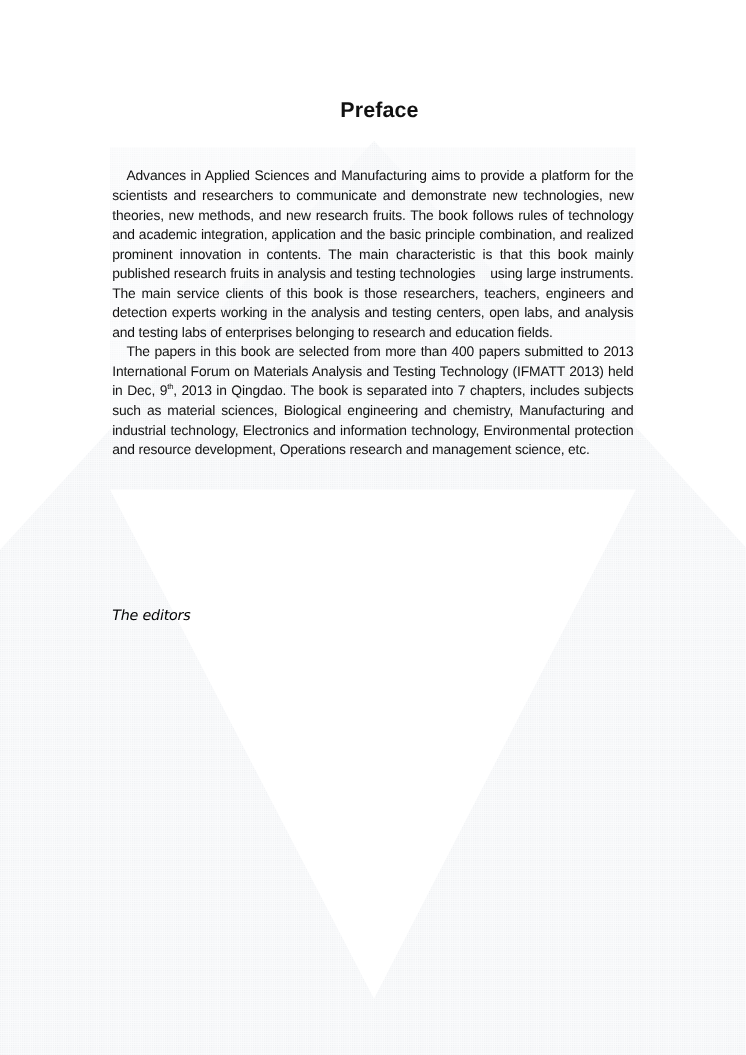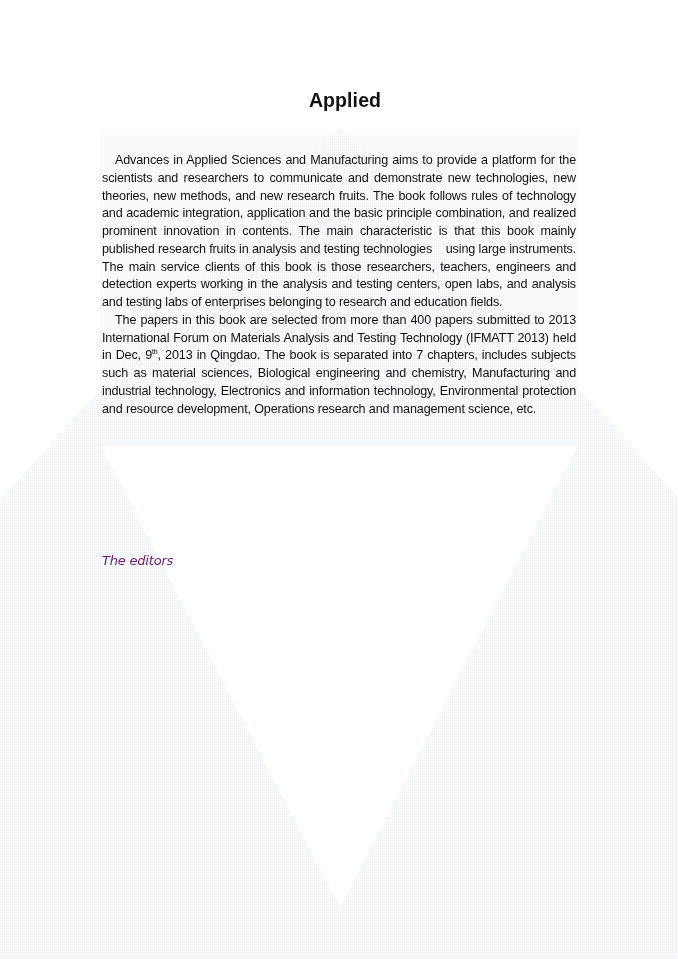--- a/index.html
+++ b/index.html
@@ -63,21 +63,21 @@
     }
     .signature {
       position: absolute;
       left: 102px;
       top: 552px;
       font-family: "DejaVu Sans", sans-serif;
       font-style: italic;
       font-size: 13px;
       line-height: 18px;
       letter-spacing: -0.2px;
-      color: #701a75;
+      color: #000000;
     }
   </style>
 </head>
 <body>
 
 <svg class="watermark" width="678" height="959" viewBox="0 0 678 959" xmlns="http://www.w3.org/2000/svg">
   <defs>
     <pattern id="dots" width="2" height="2" patternUnits="userSpaceOnUse">
       <rect width="2" height="2" fill="#fafbfc"></rect>
       <rect width="1" height="1" fill="#eef0f3"></rect>
@@ -85,21 +85,21 @@
   </defs>
 
   <polygon points="340,128 -420,959 1100,959" fill="url(#dots)"></polygon>
 
   <polygon points="100,134 578,134 578,445 100,445" fill="url(#dots)" opacity="0.6"></polygon>
 
   <polygon points="100,445 578,445 340,908" fill="#ffffff"></polygon>
 </svg>
 
 <div class="page">
-  <h1 class="title">Applied</h1>
+  <h1 class="title">Preface</h1>
 
   <div class="body-text">
     <p style="white-space: pre-wrap;">Advances in Applied Sciences and Manufacturing aims to provide a platform for the scientists and researchers to communicate and demonstrate new technologies, new theories, new methods, and new research fruits. The book follows rules of technology and academic integration, application and the basic principle combination, and realized prominent innovation in contents. The main characteristic is that this book mainly published research fruits in analysis and testing technologies    using large instruments. The main service clients of this book is those researchers, teachers, engineers and detection experts working in the analysis and testing centers, open labs, and analysis and testing labs of enterprises belonging to research and education fields.</p>
     <p><span>The papers in this book are selected from more than 400 papers submitted to 2013 International Forum on Materials Analysis and Testing Technology (IFMATT 2013) held in Dec, 9</span><sup>th</sup><span>, 2013 in Qingdao. The book is separated into 7 chapters, includes subjects such as material sciences, Biological engineering and chemistry, Manufacturing and industrial technology, Electronics and information technology, Environmental protection and resource development, Operations research and management science, etc.</span></p>
   </div>
 
   <div class="signature">The editors</div>
 </div>
 
 </body></html>

